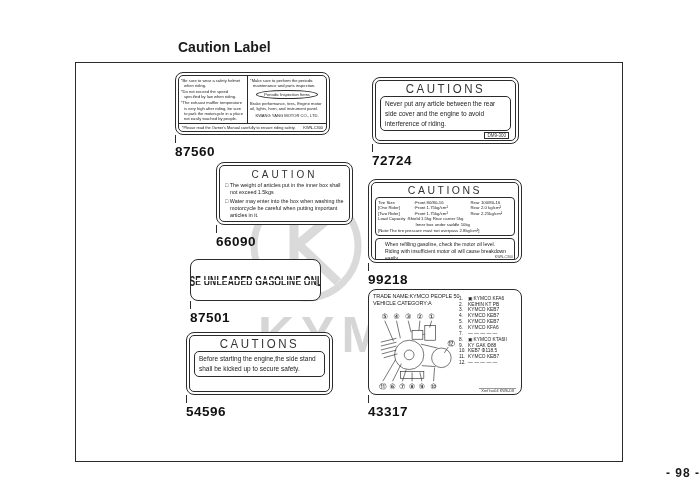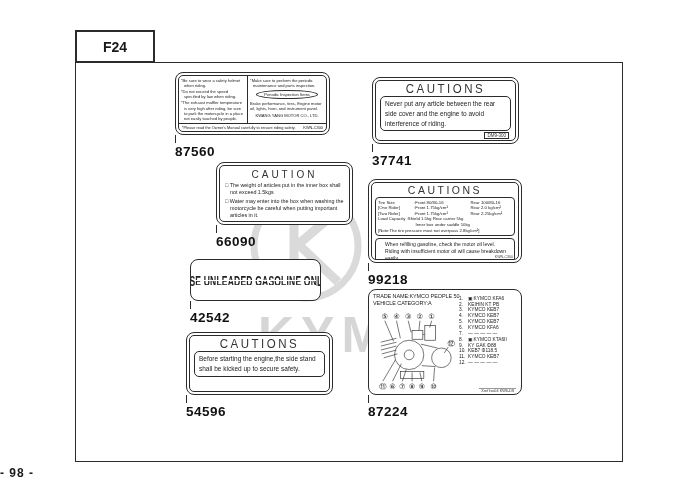--- a/index.html
+++ b/index.html
@@ -5,21 +5,21 @@
   html,body{margin:0;padding:0;background:#fff;}
   .page{position:relative;width:700px;height:495px;background:#fff;overflow:hidden;
         font-family:"Liberation Sans",sans-serif;color:#1a1a1a;}
   
   .frame{position:absolute;left:75px;top:62px;width:546px;height:398px;
          border:1px solid #2b2b2b;z-index:1;}
   .f24box{position:absolute;left:75px;top:30px;width:80px;height:33px;background:#fff;
           border:2px solid #2b2b2b;box-sizing:border-box;display:flex;align-items:center;
           justify-content:center;font-weight:bold;font-size:14px;z-index:3;}
   .header-title{position:absolute;left:178px;top:39px;font-weight:bold;font-size:14px;z-index:3;}
-  .pagenum{position:absolute;left:0;right:0;top:466px;text-align:left;font-weight:bold;
+  .pagenum{position:absolute;left:0;right:0;top:466px;text-align:right;font-weight:bold;
            font-size:12px;letter-spacing:1px;z-index:3;}
   
   .wm{position:absolute;left:246px;top:184px;z-index:0;}
   
   .lbl{position:absolute;display:flex;flex-direction:column;z-index:2;}
   .leader{width:1px;height:8px;background:#2b2b2b;}
   .num{font-weight:bold;font-size:13.5px;letter-spacing:.5px;margin-top:1px;color:#111;}
   .dbl{background:#fff;border:1px solid #2b2b2b;border-radius:8px;padding:2px;
        box-sizing:border-box;width:100%;position:relative;}
   .dbl>.in{border:1px solid #2b2b2b;border-radius:5px;box-sizing:border-box;height:100%;
@@ -90,23 +90,21 @@
 
   <div class="wm">
     <svg width="240" height="180" viewBox="0 0 240 180">
       <circle cx="60" cy="62" r="52" fill="none" stroke="#dadada" stroke-width="7"></circle>
       <path d="M48,26 L48,98 M48,64 L90,28 M52,60 L92,98" stroke="#dadada" stroke-width="9" fill="none"></path>
       <text x="12" y="168" font-family="Liberation Sans, sans-serif" font-weight="bold" font-size="50" letter-spacing="7" fill="#d6d6d6">KYMCO</text>
     </svg>
   </div>
 
   <div class="frame"></div>
-  <div class="f24box">
-    <span>F24</span>
-  </div>
+  <div class="header-title">Caution Label</div>
   <div class="pagenum">- 98 -</div>
 
   <div class="lbl" style="left:175px;top:72px;width:155px;">
     <div class="dbl l560" style="height:63px;">
       <div class="in">
         <div class="colL">
           <div class="b">*Be sure to wear a safety helmet when riding.</div>
           <div class="b">*Do not exceed the speed specified by law when riding.</div>
           <div class="b">*The exhaust muffler temperature is very high after riding, be sure to park the motorcycle in a place not easily touched by people.</div>
           <div class="b">*For riding safety and good performance, do not modify the motorcycle.</div>
@@ -129,21 +127,21 @@
 
   <div class="lbl" style="left:372px;top:77px;width:147px;">
     <div class="dbl" style="height:67px;">
       <div class="in">
         <div class="cap-title">CAUTIONS</div>
         <div class="body-box">Never put any article between the rear side cover and the engine to avoid interference of riding.</div>
         <div class="code-tab">DM9-300</div>
       </div>
     </div>
     <div class="leader"></div>
-    <div class="num">37741</div>
+    <div class="num">72724</div>
   </div>
 
   <div class="lbl" style="left:188px;top:162px;width:137px;padding-left:28px;">
     <div class="dbl l218" style="height:63px;">
       <div class="in">
         <div class="in2">
           <div class="cap-title2">CAUTION</div>
           <div class="blist">
             <div class="b">□ The weight of articles put in the inner box shall not exceed 1.5kgs</div>
             <div class="b">□ Water may enter into the box when washing the motorcycle be careful when putting important articles in it.</div>
@@ -186,21 +184,21 @@
     <div class="leader"></div>
     <div class="num">99218</div>
   </div>
 
   <div class="lbl" style="left:190px;top:259px;width:131px;">
     <div class="sgl l501">
       <div class="gas-text">USE UNLEADED GASOLINE ONLY</div>
       <div class="stripes"></div>
     </div>
     <div class="leader"></div>
-    <div class="num">42542</div>
+    <div class="num">87501</div>
   </div>
 
   <div class="lbl" style="left:368px;top:289px;width:154px;">
     <div class="sgl l224">
       <div class="hline">TRADE NAME:KYMCO PEOPLE 50</div>
       <div class="hline">VEHICLE CATEGORY:A</div>
       <div class="row">
         <svg width="86" height="84" viewBox="0 0 88 86">
 
           <line class="ln" x1="12" y1="13" x2="21" y2="34"></line>
@@ -299,21 +297,21 @@
             </div>
           <div class="li">
               <span class="no">12.</span>
               <span>— — — — —</span>
             </div>
         </div>
       </div>
       <div class="fineprint">Xref Iso04 KW6-D8</div>
     </div>
     <div class="leader"></div>
-    <div class="num">87224</div>
+    <div class="num">43317</div>
   </div>
 
   <div class="lbl" style="left:186px;top:332px;width:147px;">
     <div class="dbl" style="height:63px;">
       <div class="in">
         <div class="cap-title">CAUTIONS</div>
         <div class="body-box">Before starting the engine,the side stand shall be kicked up to secure safety.</div>
       </div>
     </div>
     <div class="leader"></div>

